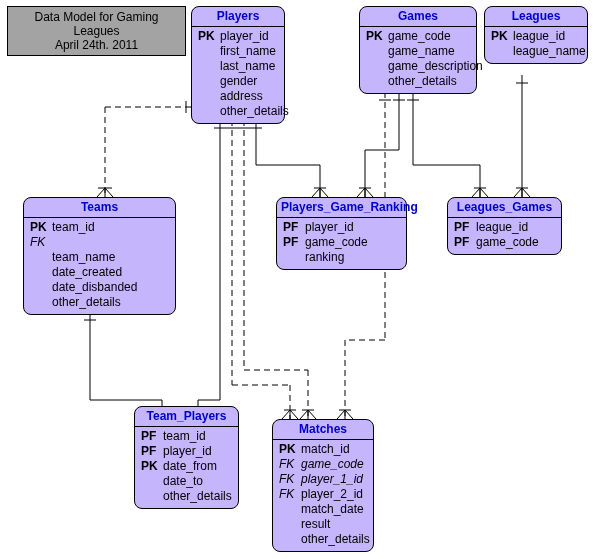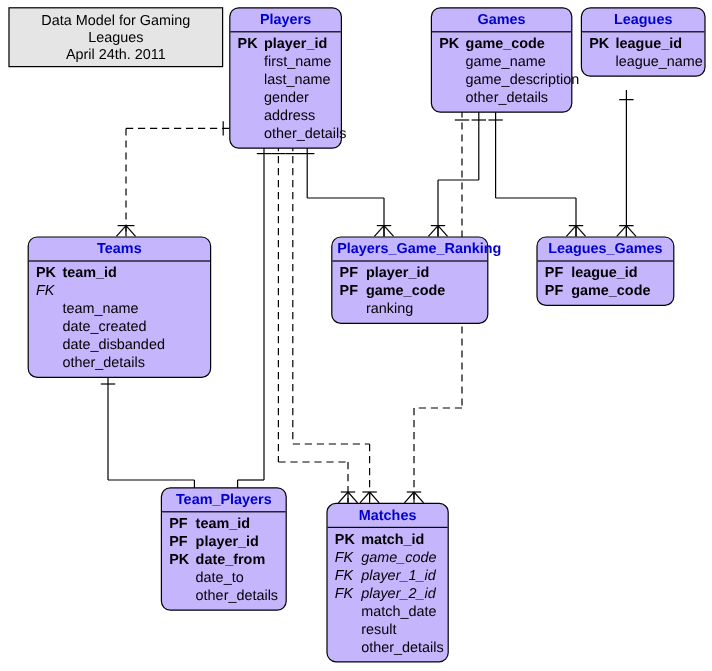--- a/index.html
+++ b/index.html
@@ -46,25 +46,25 @@
     white-space: nowrap;
     line-height: 15px;
   }
   .keycol {
     width: 22px;
     flex: 0 0 22px;
     font-weight: bold;
   }
   .keycol.fk { font-style: italic; font-weight: normal; }
   .fieldname { }
-  .fieldname.bold { font-weight: bold; }
+  .fieldname.bold { font-weight: normal; }
   .infobox {
     position: absolute;
     border: 1px solid #000;
-    background: #e5e5e5;
+    background: #a3a3a3;
     text-align: center;
     padding: 3px 6px;
     line-height: 14px;
   }
   line { stroke:#000; stroke-width:1; }
   .dashed { stroke-dasharray:6 4; }
 </style>
 </head>
 <body>
 
@@ -349,21 +349,21 @@
         <div class="row">
           <span class="keycol fk">FK</span>
           <span class="fieldname" style="font-style: italic;">game_code</span>
         </div>
         <div class="row">
           <span class="keycol fk">FK</span>
           <span class="fieldname" style="font-style: italic;">player_1_id</span>
         </div>
         <div class="row">
           <span class="keycol fk">FK</span>
-          <span class="fieldname" style="font-style: italic;">player_2_id</span>
+          <span class="fieldname" style="">player_2_id</span>
         </div>
         <div class="row">
           <span class="keycol"></span>
           <span class="fieldname">match_date</span>
         </div>
         <div class="row">
           <span class="keycol"></span>
           <span class="fieldname">result</span>
         </div>
         <div class="row">

